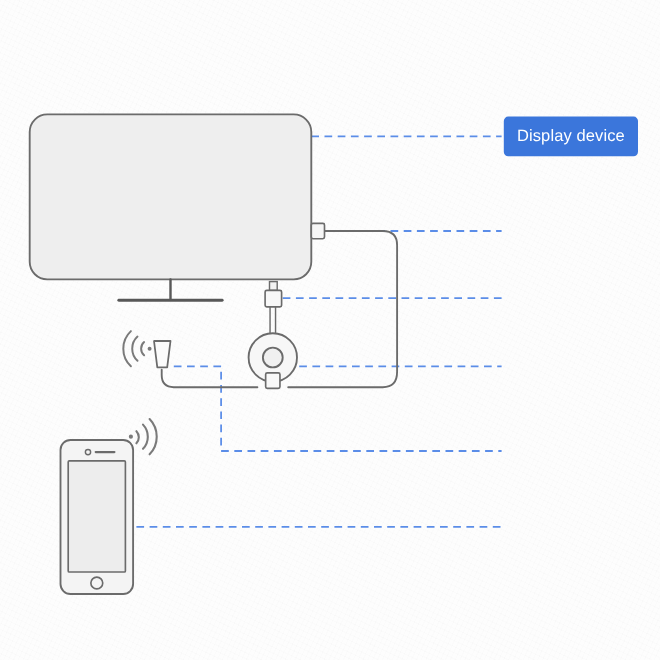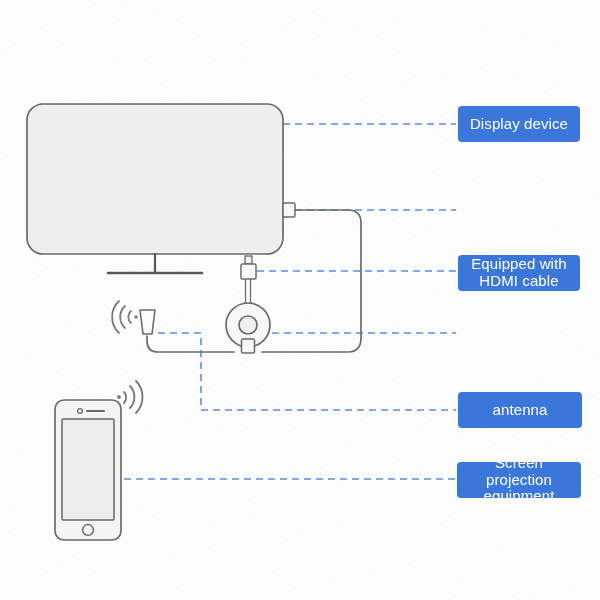--- a/index.html
+++ b/index.html
@@ -150,22 +150,17 @@
       <path d="M 124 392 A 8 8 0 0 1 124 403"></path>
       <path d="M 130 386 A 16 16 0 0 1 130 408"></path>
       <path d="M 136 381 A 23 23 0 0 1 136 413"></path>
     </g>
 
   </svg>
 
   <div class="label lbl-display">Display device</div>
 
 
-  <div class="label lbl-hdmi">Equipped with
-HDMI cable</div>
 
 
-  <div class="label lbl-antenna">antenna</div>
 
-  <div class="label lbl-equipment">Screen projection
-equipment</div>
 
 </div>
 
 </body></html>

